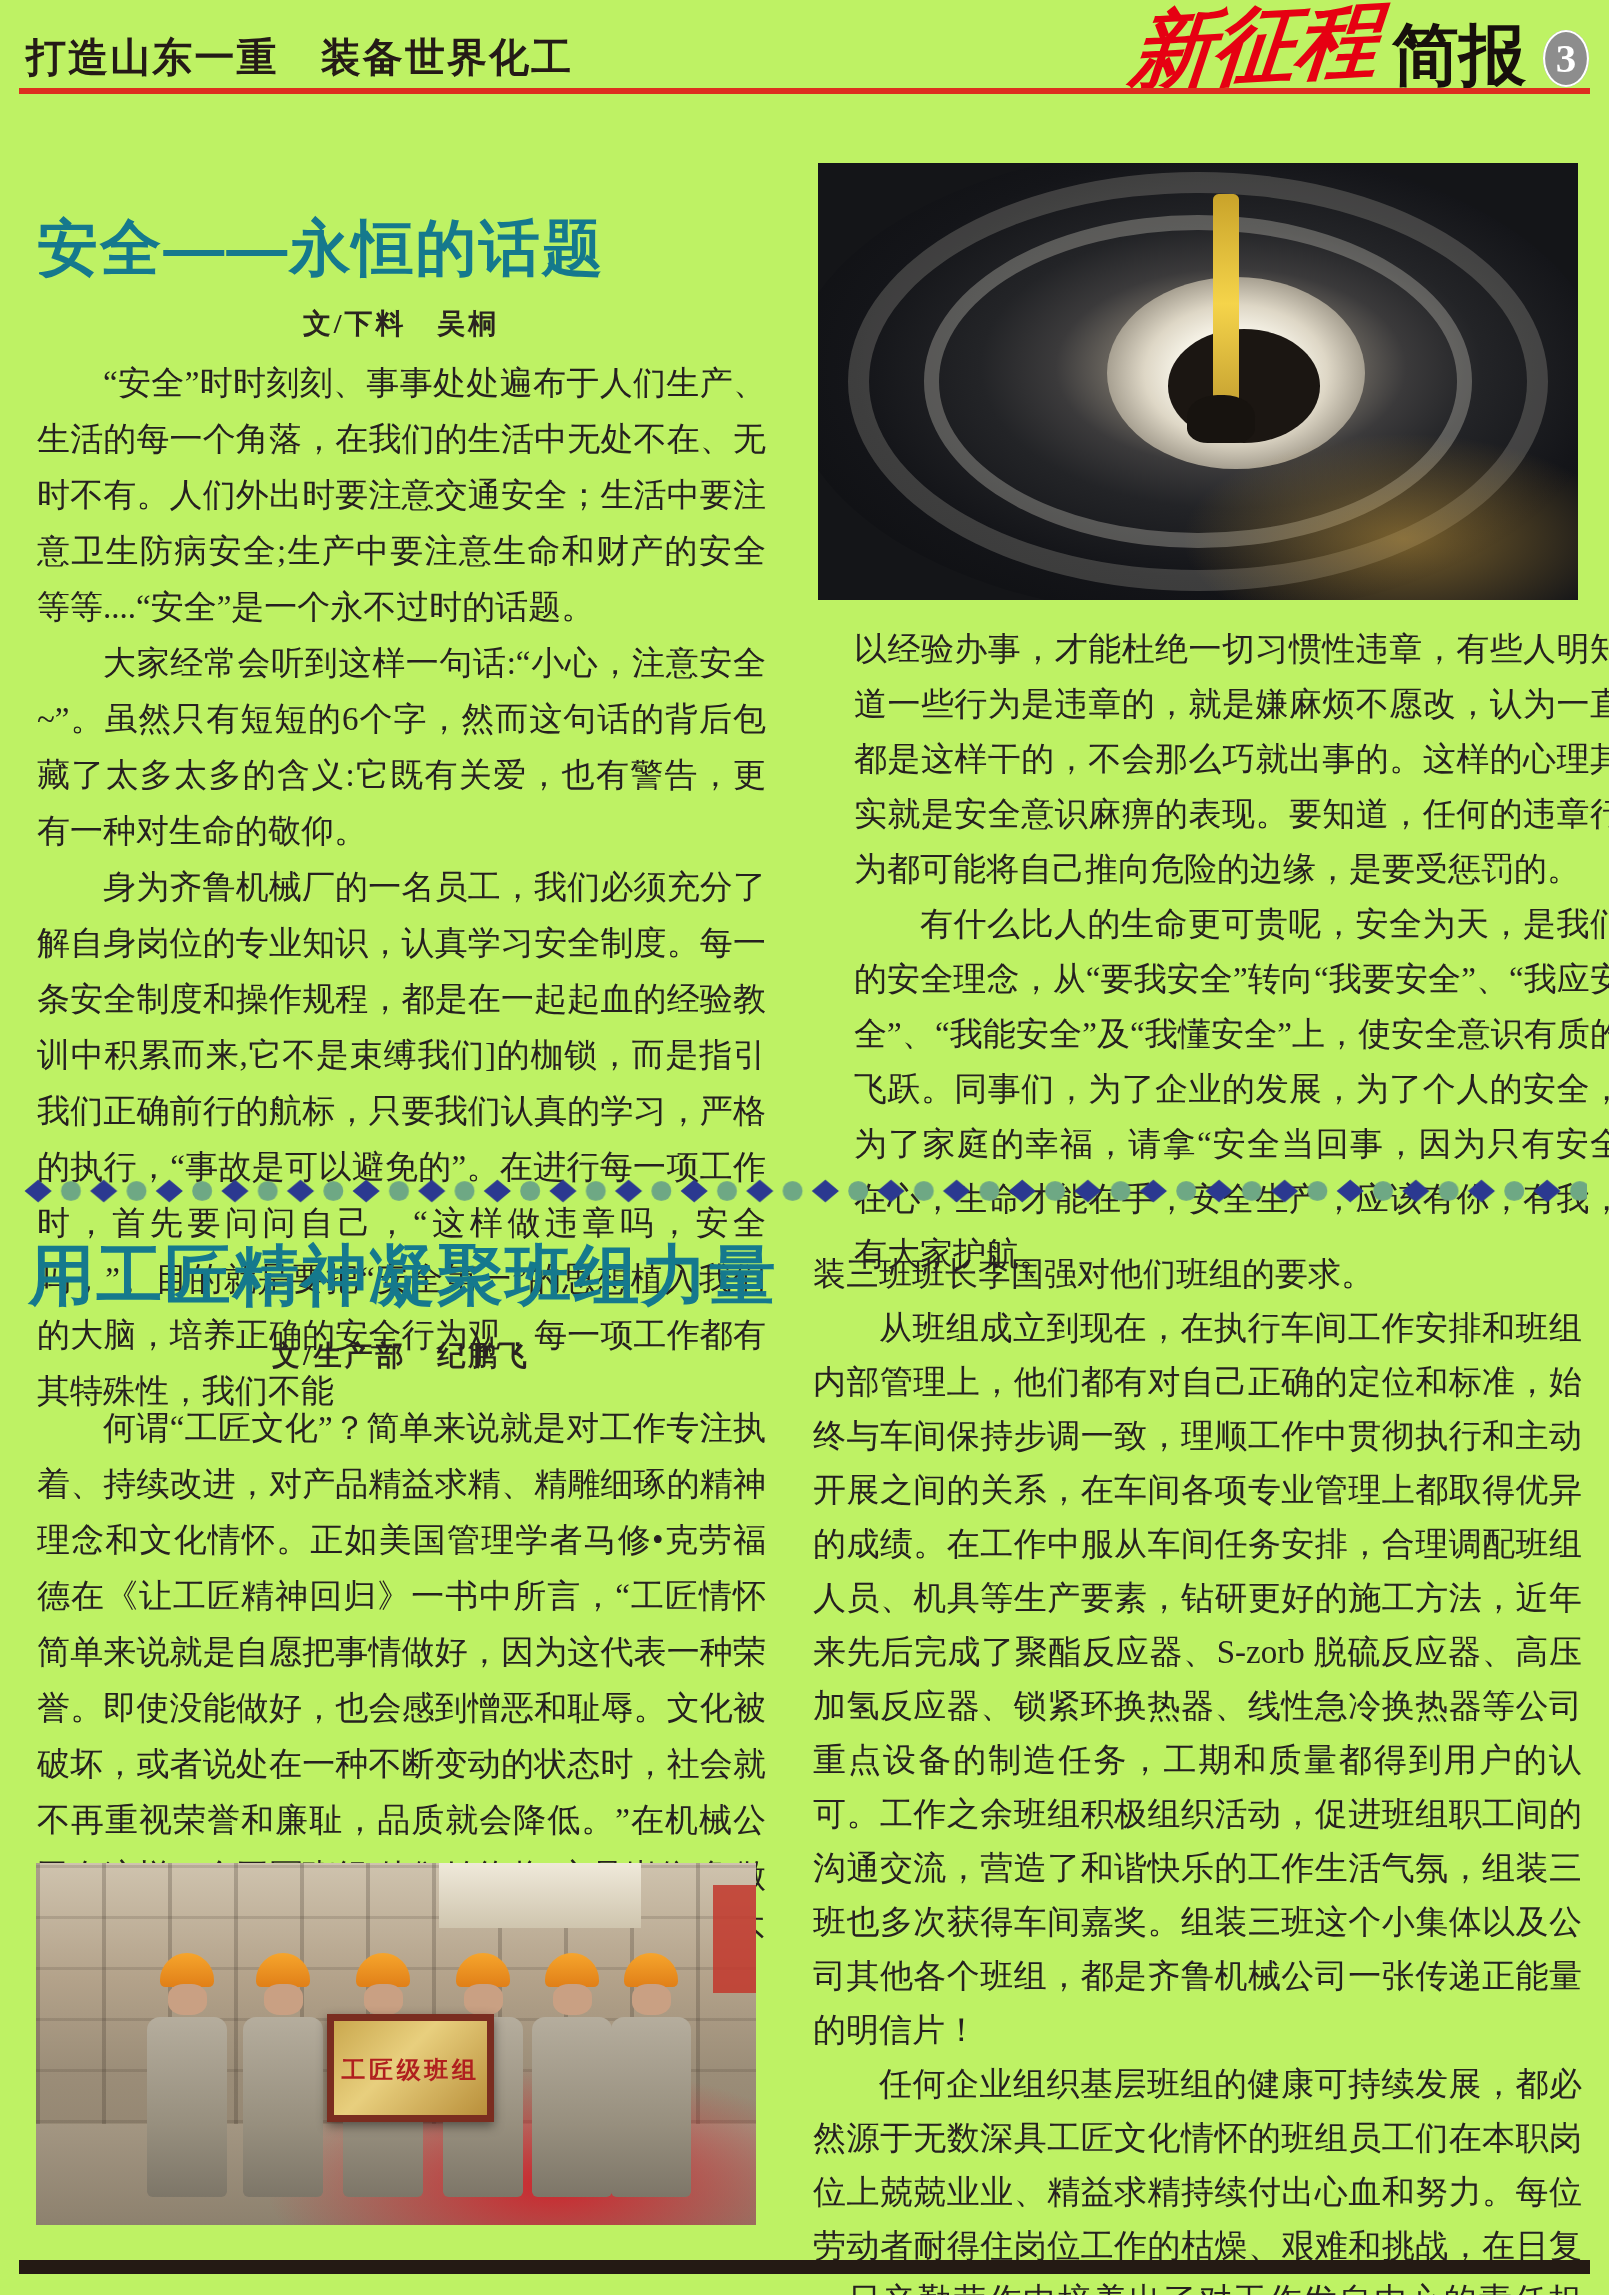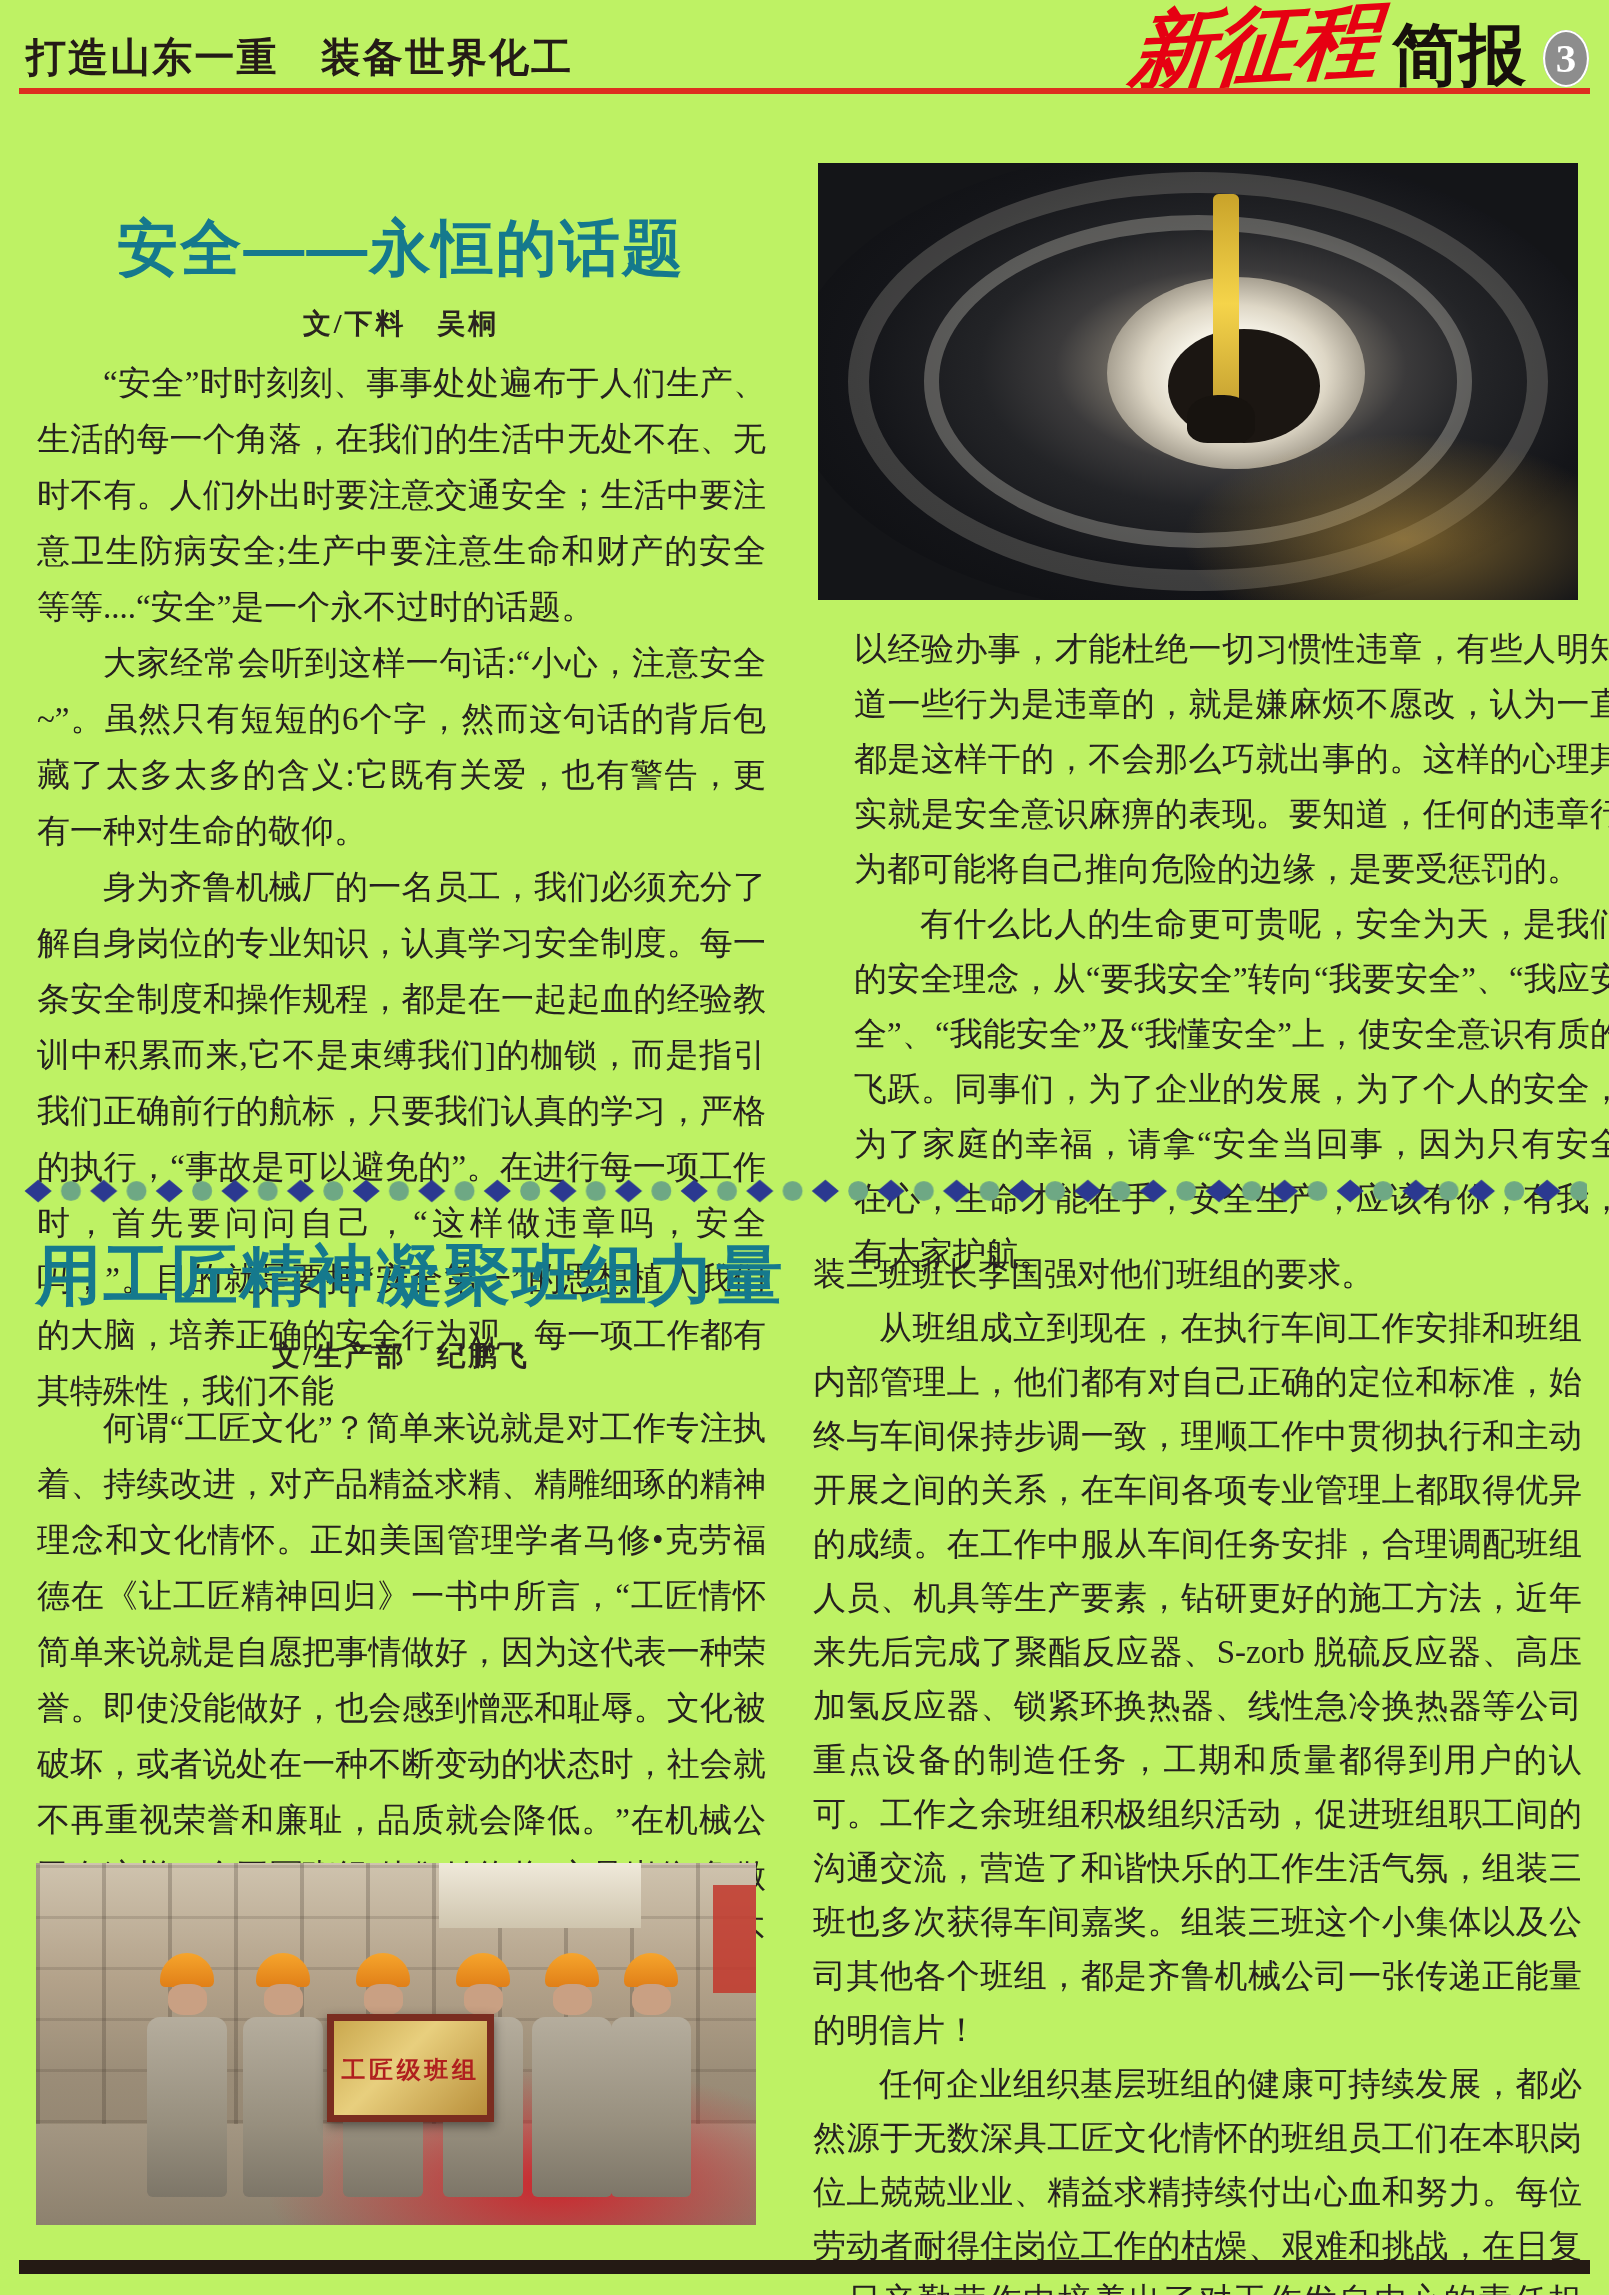--- a/index.html
+++ b/index.html
@@ -15,21 +15,21 @@
           letter-spacing:-1.4px;white-space:nowrap;}
   .brand-suffix{font-family:"Liberation Sans","DejaVu Sans",sans-serif;font-weight:900;font-size:67px;
           line-height:1.0;color:#17100c;margin-left:14.3px;white-space:nowrap;}
   .badge{width:46px;height:57px;border-radius:50%;background:#8d8d8d;color:#ffffff;
          font-family:"Liberation Serif",serif;font-size:41px;font-weight:bold;
          display:flex;align-items:center;justify-content:center;margin:0 0 1.4px 17px;
          box-shadow:inset 0 0 0 2.1px #ffffff;}
   .header-rule{position:absolute;left:19px;top:88px;width:1571px;height:6.4px;background:#dd2f1f;}
 
   
-  .a-title{position:absolute;text-align:center;font-family:"Liberation Sans","DejaVu Sans",sans-serif;
+  .a-title{position:absolute;text-align:left;font-family:"Liberation Sans","DejaVu Sans",sans-serif;
            font-weight:bold;color:#15798d;letter-spacing:2.1px;white-space:nowrap;}
   .byline{position:absolute;text-align:center;font-size:28px;color:#2a2420;letter-spacing:2.9px;font-weight:bold;}
   .bodytext{position:absolute;font-size:33px;line-height:56px;text-align:justify;color:#262120;}
   .bodytext p{margin:0;text-indent:2em;}
   .bodytext p.noindent{text-indent:0;}
 
   
   .a1-title{left:37px;top:208px;width:728px;font-size:61px;}
   .a1-byline{left:37px;top:305px;width:728px;}
   .a1-left{left:37px;top:355px;width:729px;}

